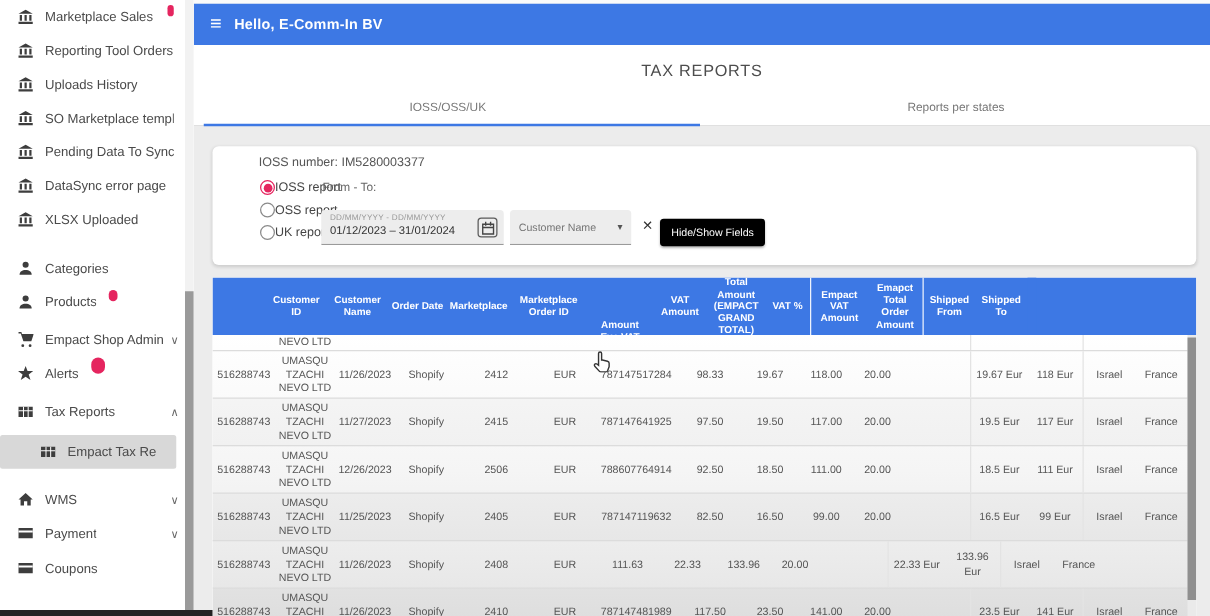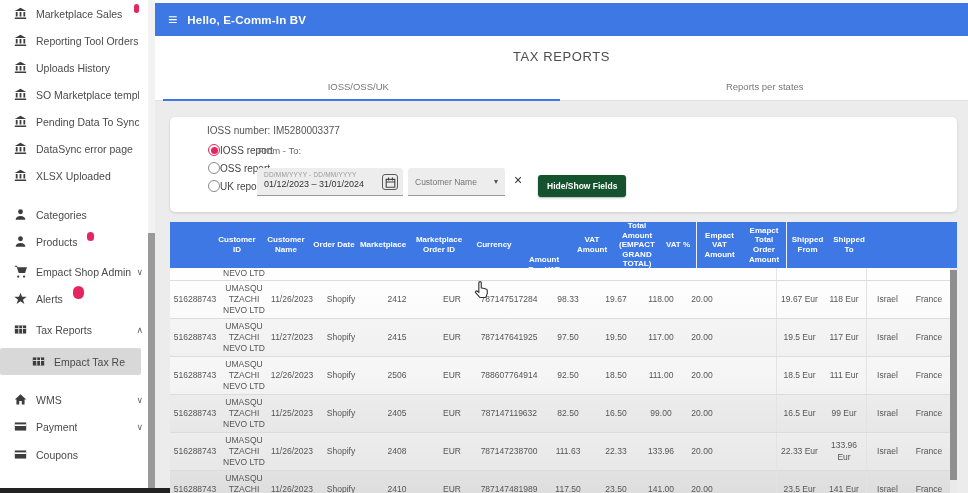--- a/index.html
+++ b/index.html
@@ -53,22 +53,22 @@
   .datebox .val { font-size:9px; color:#333; margin-top:1px; white-space:nowrap; }
   .cal-btn { position:absolute; right:5px; top:6px; width:16px; height:16px; border:1px solid #5a5a5a; border-radius:3px;
              display:flex; align-items:center; justify-content:center; color:#444; cursor:pointer; background:#ededed; }
   .custbox { position:absolute; left:238px; top:51px; width:97px; height:28px; background:#ededed;
              border-bottom:1px solid #9a9a9a; border-radius:3px 3px 0 0; display:flex; align-items:center;
              justify-content:space-between; padding:0 7px; cursor:pointer; }
   .custbox input { border:none; background:transparent; outline:none; width:72px; font-size:8.5px; color:#555;
                    font-family:"Liberation Sans",sans-serif; }
   .custbox .arr { font-size:8px; color:#555; }
   .clear-x { position:absolute; left:344px; top:56px; font-size:14px; color:#333; cursor:pointer; line-height:1; }
-  .hs-btn { position:absolute; left:368px; top:58px; height:22px; padding:0 9px; background:#14532d; color:#fff;
-            border:none; border-radius:3px; font-size:8.5px; font-weight:bold; cursor:pointer;
+  .hs-btn { position:absolute; left:358px; top:58px; height:22px; padding:0 9px; background:#000000; color:#fff;
+            border:none; border-radius:3px; font-size:8.5px; font-weight:normal; cursor:pointer;
             box-shadow:0 1px 2px rgba(0,0,0,.3); font-family:"Liberation Sans",sans-serif; }
 
   
   .tbl { position:absolute; left:15px; top:222px; width:787px; height:271px; overflow:hidden; background:#fff; }
   .thead { display:flex; background:#3d78e4; height:46px; }
   .th { color:#fff; font-size:8px; font-weight:bold; display:flex; align-items:center; justify-content:center;
         text-align:center; line-height:1.2; padding:0 2px; cursor:pointer; }
   .th.group-start { border-left:1px solid rgba(255,255,255,.9); }
   .th-fill { width:7px; background:#3d78e4; }
   .tbody { position:relative; background:linear-gradient(180deg,#ffffff 0%,#f5f5f5 45%,#e2e2e2 100%); }
@@ -294,21 +294,20 @@
       <button class="hs-btn">Hide/Show Fields</button>
     </section>
 
     <section class="tbl">
       <div class="thead">
           <div class="th" style="width: 50px; margin-left: 42px;">Customer ID</div>
           <div class="th" style="width: 48px;">Customer Name</div>
           <div class="th" style="width: 48px;">Order Date</div>
           <div class="th" style="width: 50px;">Marketplace</div>
           <div class="th" style="width: 62px;">Marketplace Order ID</div>
-          <div class="th" style="width: 48px;">Currency</div>
           <div class="th" style="width: 52px; margin-top: 39px;">Amount Exc.VAT</div>
           <div class="th" style="width: 44px;">VAT Amount</div>
           <div class="th" style="width: 46px;">Total Amount (EMPACT GRAND TOTAL)</div>
           <div class="th" style="width: 36px;">VAT %</div>
           <div class="th group-start" style="width: 46px;">Empact VAT Amount</div>
           <div class="th" style="width: 44px;">Emapct Total Order Amount</div>
           <div class="th group-start" style="width: 42px;">Shipped From</div>
           <div class="th" style="width: 42px;">Shipped To</div>
           <div class="th-fill"></div>
         </div>
@@ -413,21 +412,20 @@
           </div>
           <div class="tr">
             <div class="td" style="width: 50px;">516288743</div>
             <div class="td" style="width: 48px;">UMASQU
 TZACHI
 NEVO LTD</div>
             <div class="td" style="width: 48px;">11/26/2023</div>
             <div class="td" style="width: 50px;">Shopify</div>
             <div class="td" style="width: 62px;">2408</div>
             <div class="td" style="width: 48px;">EUR</div>
-            <div class="td" style="width: 66px;">787147238700</div>
             <div class="td" style="width: 52px;">111.63</div>
             <div class="td" style="width: 44px;">22.33</div>
             <div class="td" style="width: 46px;">133.96</div>
             <div class="td" style="width: 36px;">20.00</div>
             <div class="td" style="width: 56px;"></div>
             <div class="td group-start" style="width: 46px;">22.33 Eur</div>
             <div class="td" style="width: 44px;">133.96 Eur</div>
             <div class="td group-start" style="width: 42px;">Israel</div>
             <div class="td" style="width: 42px;">France</div>
           </div>

